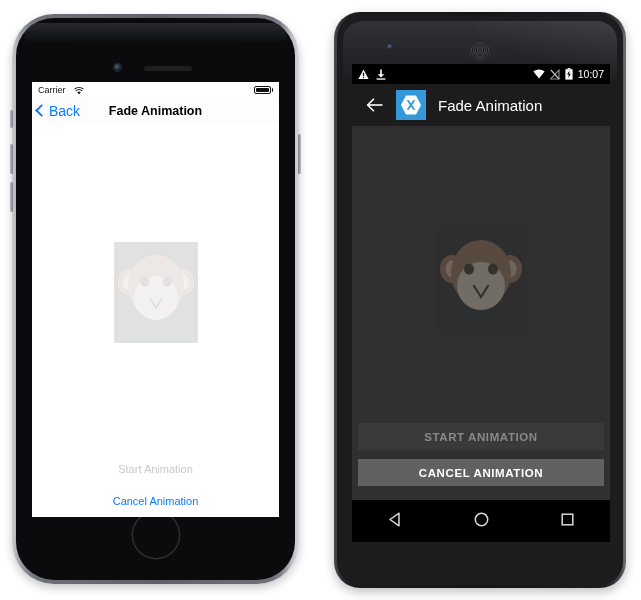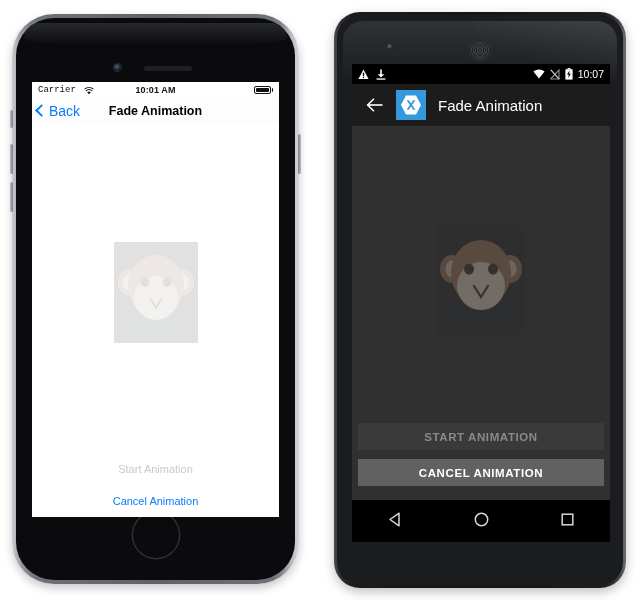--- a/index.html
+++ b/index.html
@@ -60,21 +60,21 @@
   .ios-screen{
     position:absolute;left:20px;top:68px;width:247px;height:435px;
     background:#ffffff;overflow:hidden;
   }
   .ios-statusbar{
     height:15px;background:#ffffff;
     display:flex;align-items:center;
     font-size:9px;color:#111;
     position:relative;
   }
-  .ios-carrier{position:absolute;left:6px;display:flex;align-items:flex-end;gap:8px;font-family:Liberation Mono, monospace;}
+  .ios-carrier{position:absolute;left:6px;display:flex;align-items:flex-end;gap:8px;}
   .ios-time{position:absolute;left:0;right:0;text-align:center;font-weight:bold;letter-spacing:.1px;}
   .ios-batt{position:absolute;right:6px;display:flex;align-items:center;}
   .batt-body{width:17px;height:8px;border:1px solid #111;border-radius:2px;padding:1px;box-sizing:border-box;}
   .batt-fill{width:100%;height:100%;background:#111;border-radius:1px;}
   .batt-cap{width:1.5px;height:4px;background:#111;margin-left:1px;border-radius:0 1px 1px 0;}
 
   .ios-navbar{
     height:27px;background:#fdfdfd;
     border-bottom:1px solid #dcdcdc;
     display:flex;align-items:center;position:relative;
@@ -226,21 +226,20 @@
 
       <div class="ios-statusbar">
         <div class="ios-carrier">
           <span>Carrier</span>
           <svg width="10" height="8" viewBox="0 0 10 8">
             <path d="M5 7.2 L3.2 5.2 A2.7 2.7 0 0 1 6.8 5.2 Z" fill="#111"></path>
             <path d="M1.9 3.9 A4.6 4.6 0 0 1 8.1 3.9" stroke="#111" stroke-width="1.1" fill="none"></path>
             <path d="M0.6 2.2 A6.7 6.7 0 0 1 9.4 2.2" stroke="#111" stroke-width="1.1" fill="none"></path>
           </svg>
         </div>
-        <div class="ios-time">10:01 AM</div>
         <div class="ios-batt">
           <div class="batt-body">
               <div class="batt-fill"></div>
             </div>
           <div class="batt-cap"></div>
         </div>
       </div>
 
       <div class="ios-navbar">
         <div class="ios-back">

